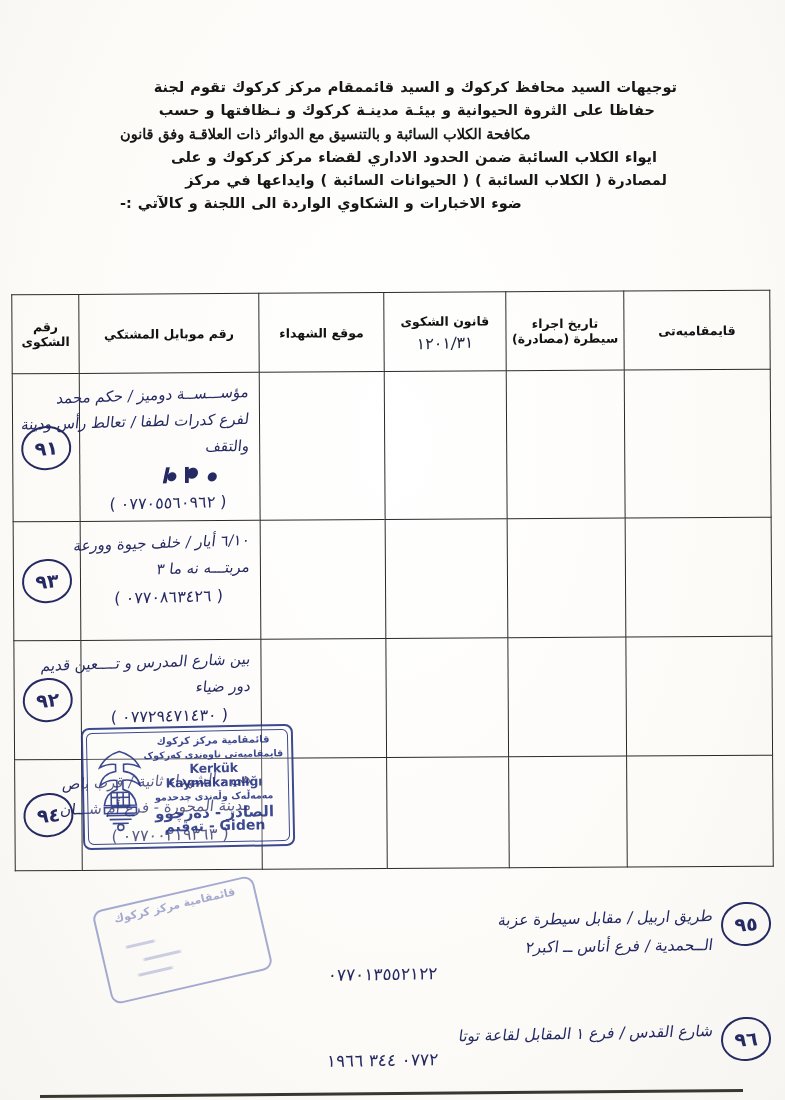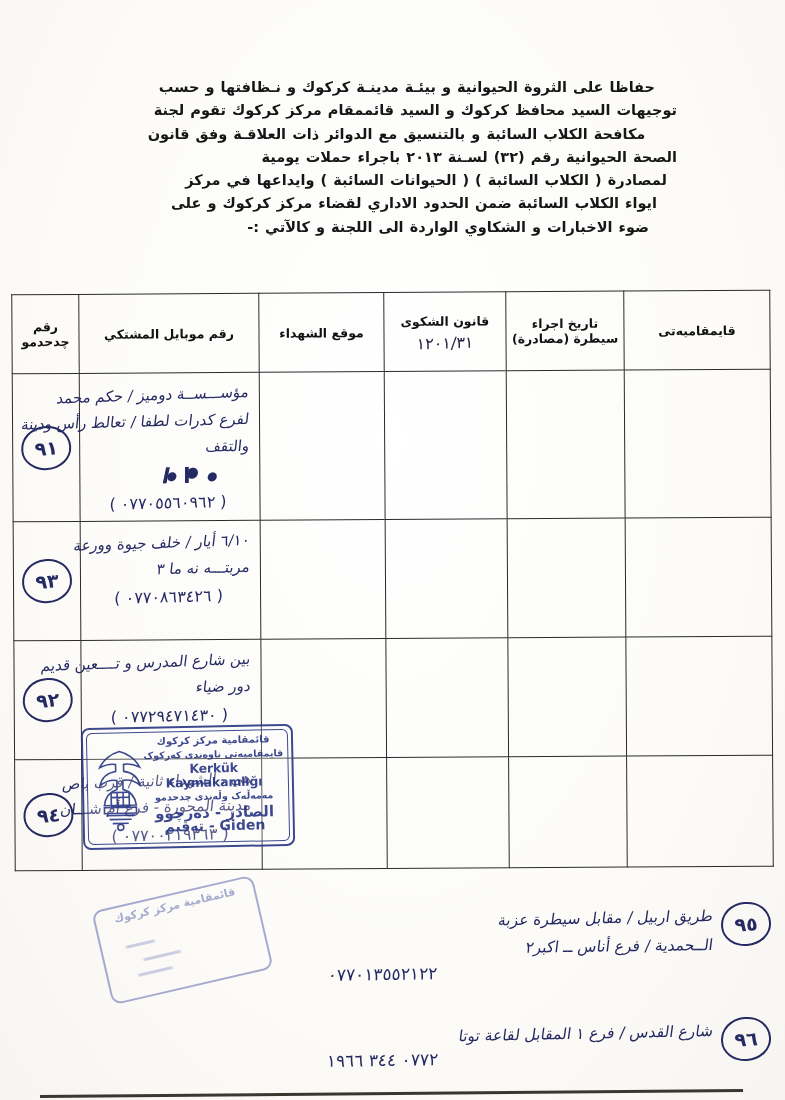--- a/index.html
+++ b/index.html
@@ -35,25 +35,25 @@
     font-weight: 700;
     font-size: 14.5px;
     line-height: 23.3px;
     color: #161616;
     letter-spacing: 0px;
     word-spacing: 1px;
   }
   .header-block .ln { display: block; white-space: nowrap; }
   .header-block .ln.l1 { text-align: right; padding-right: 22px; }
   .header-block .ln.l2 { text-align: right; }
-  .header-block .ln.l3 { text-align: center; padding-right: 4px; }
+  .header-block .ln.l3 { text-align: left; padding-right: 4px; font-family: Liberation Serif, serif; }
   .header-block .ln.l4 { text-align: right; }
   .header-block .ln.l5 { text-align: right; padding-right: 10px; }
   .header-block .ln.l6 { text-align: right; padding-right: 20px; }
-  .header-block .ln.l7 { text-align: right; padding-right: 28px; }
+  .header-block .ln.l7 { text-align: left; padding-right: 28px; }
 
   
   .table-wrap {
     position: absolute;
     top: 292px;
     left: 14px;
     width: 758px;
     height: 640px;
   }
   table.main {
@@ -285,26 +285,25 @@
       linear-gradient(90deg, transparent 14%, #3b49a0 16% 38%, transparent 40%) 0 38px/100% 3px no-repeat;
     filter: blur(0.6px);
   }
 </style>
 </head>
 <body>
 
 <div class="page">
 
   <div class="header-block">
+    <span class="ln l2">توجيهات السيد محافظ كركوك و السيد قائممقام مركز كركوك تقوم لجنة</span>
     <span class="ln l1">حفاظا على الثروة الحيوانية و بيئـة مدينـة كركوك و نـظافتها و حسب</span>
-    <span class="ln l2">توجيهات السيد محافظ كركوك و السيد قائممقام مركز كركوك تقوم لجنة</span>
     <span class="ln l3">مكافحة الكلاب السائبة و بالتنسيق مع الدوائر ذات العلاقـة وفق قانون</span>
-    <span class="ln l4">الصحة الحيوانية رقم (٣٢) لسـنة ٢٠١٣ باجراء حملات يومية</span>
+    <span class="ln l6">ايواء الكلاب السائبة ضمن الحدود الاداري لقضاء مركز كركوك و على</span>
     <span class="ln l5">لمصادرة ( الكلاب السائبة ) ( الحيوانات السائبة ) وايداعها في مركز</span>
-    <span class="ln l6">ايواء الكلاب السائبة ضمن الحدود الاداري لقضاء مركز كركوك و على</span>
     <span class="ln l7">ضوء الاخبارات و الشكاوي الواردة الى اللجنة و كالآتي  :-</span>
   </div>
 
   <div class="table-wrap">
     <table class="main">
       <colgroup>
         <col class="c-notes">
           <col class="c-action">
           <col class="c-cdate">
         <col class="c-loc">
@@ -325,21 +324,21 @@
             <span class="th-date-hand">١٢٠١/٣١</span>
           </th>
           <th>
             <span class="th-stack">موقع الشهداء</span>
           </th>
           <th>
             <span class="th-stack">رقم موبايل المشتكي</span>
           </th>
           <th>
             <span class="th-stack">رقم</span>
-            <span class="th-stack">چدحدمو</span>
+            <span class="th-stack">الشكوى</span>
           </th>
         </tr>
       </thead>
       <tbody>
 
         <tr class="r1">
           <td></td>
           <td></td>
           <td></td>
           <td></td>

